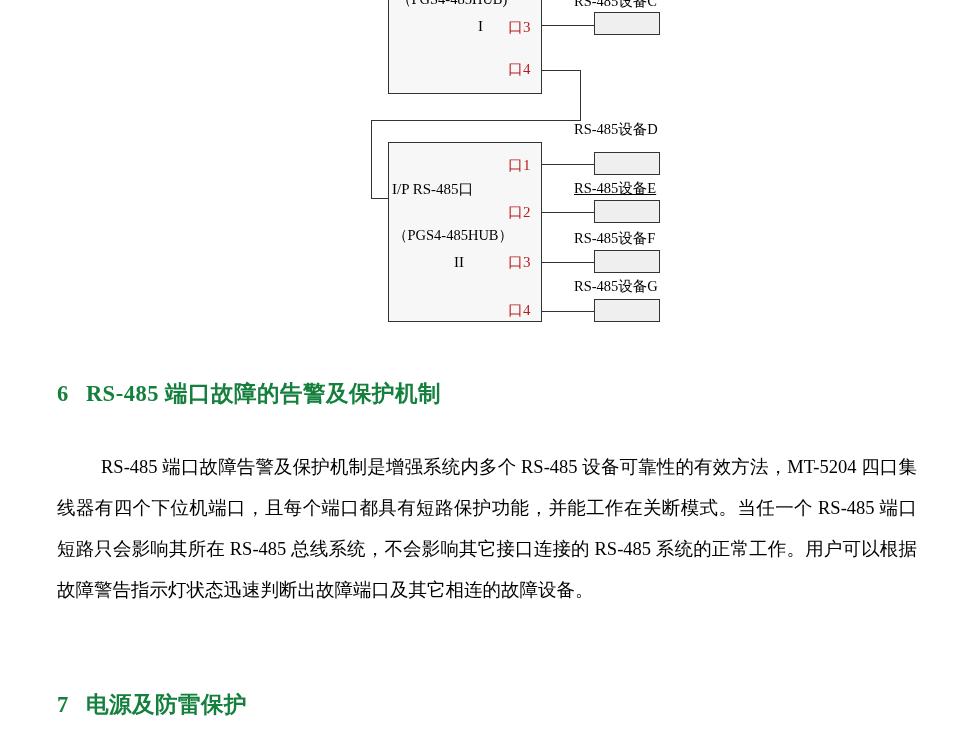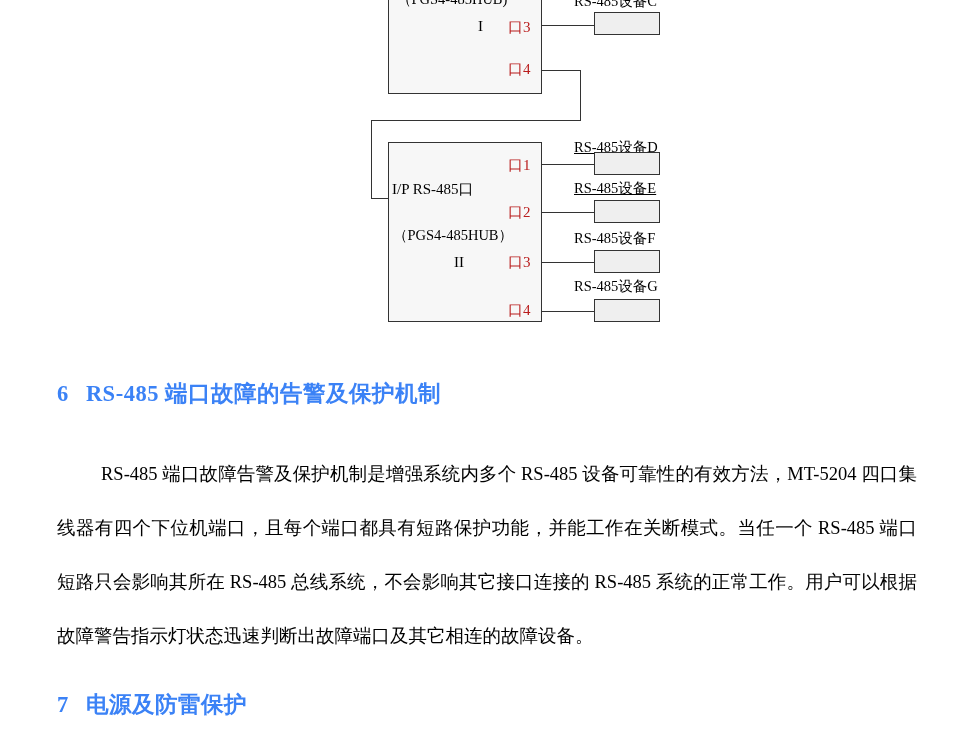--- a/index.html
+++ b/index.html
@@ -66,27 +66,27 @@
   .wire-v { width: 1px; }
 
   
   .section-heading {
     position: absolute;
     font-family: "Liberation Serif", serif;
     font-weight: bold;
     font-size: 22.5px;
     letter-spacing: 0.5px;
     white-space: nowrap;
-    color: #3b82f6;
+    color: #15803d;
   }
   .para {
     position: absolute;
     font-family: "Liberation Serif", serif;
     font-size: 18.5px;
-    line-height: 54px;
+    line-height: 41px;
     color: #000;
     text-align: justify;
     text-justify: inter-ideograph;
   }
   .para .indent {
     display: inline-block;
     width: 44px;
   }
 </style>
 </head>
@@ -113,21 +113,21 @@
   <div class="box hub" style="left:388px; top:142px; width:154px; height:180px;"></div>
   <div class="hub-label" style="left:392px; top:180px; font-size:15px;">I/P RS-485口</div>
   <div class="hub-label" style="left:393px; top:226px; font-size:14.5px;font-family:Liberation Serif, serif;">（PGS4-485HUB）</div>
   <div class="hub-label" style="left:454px; top:254px;">II</div>
 
   <div class="port-label" style="left:508px; top:156px;">口1</div>
   <div class="port-label" style="left:508px; top:203px;">口2</div>
   <div class="port-label" style="left:508px; top:253px;">口3</div>
   <div class="port-label" style="left:508px; top:301px;">口4</div>
 
-  <div class="dev-label" style="left:574px; top:138px;text-decoration:underline;">RS-485设备D</div>
+  <div class="dev-label" style="left:574px; top:120px;">RS-485设备D</div>
   <div class="dev-box" style="left:594px; top:152px; width:66px; height:23px;"></div>
   <div class="wire wire-h" style="left:542px; top:164px; width:52px;"></div>
 
   <div class="dev-label" style="left:574px; top:179px;text-decoration:underline;">RS-485设备E</div>
   <div class="dev-box" style="left:594px; top:200px; width:66px; height:23px;"></div>
   <div class="wire wire-h" style="left:542px; top:212px; width:52px;"></div>
 
   <div class="dev-label" style="left:574px; top:229px;">RS-485设备F</div>
   <div class="dev-box" style="left:594px; top:250px; width:66px; height:23px;"></div>
   <div class="wire wire-h" style="left:542px; top:262px; width:52px;"></div>

